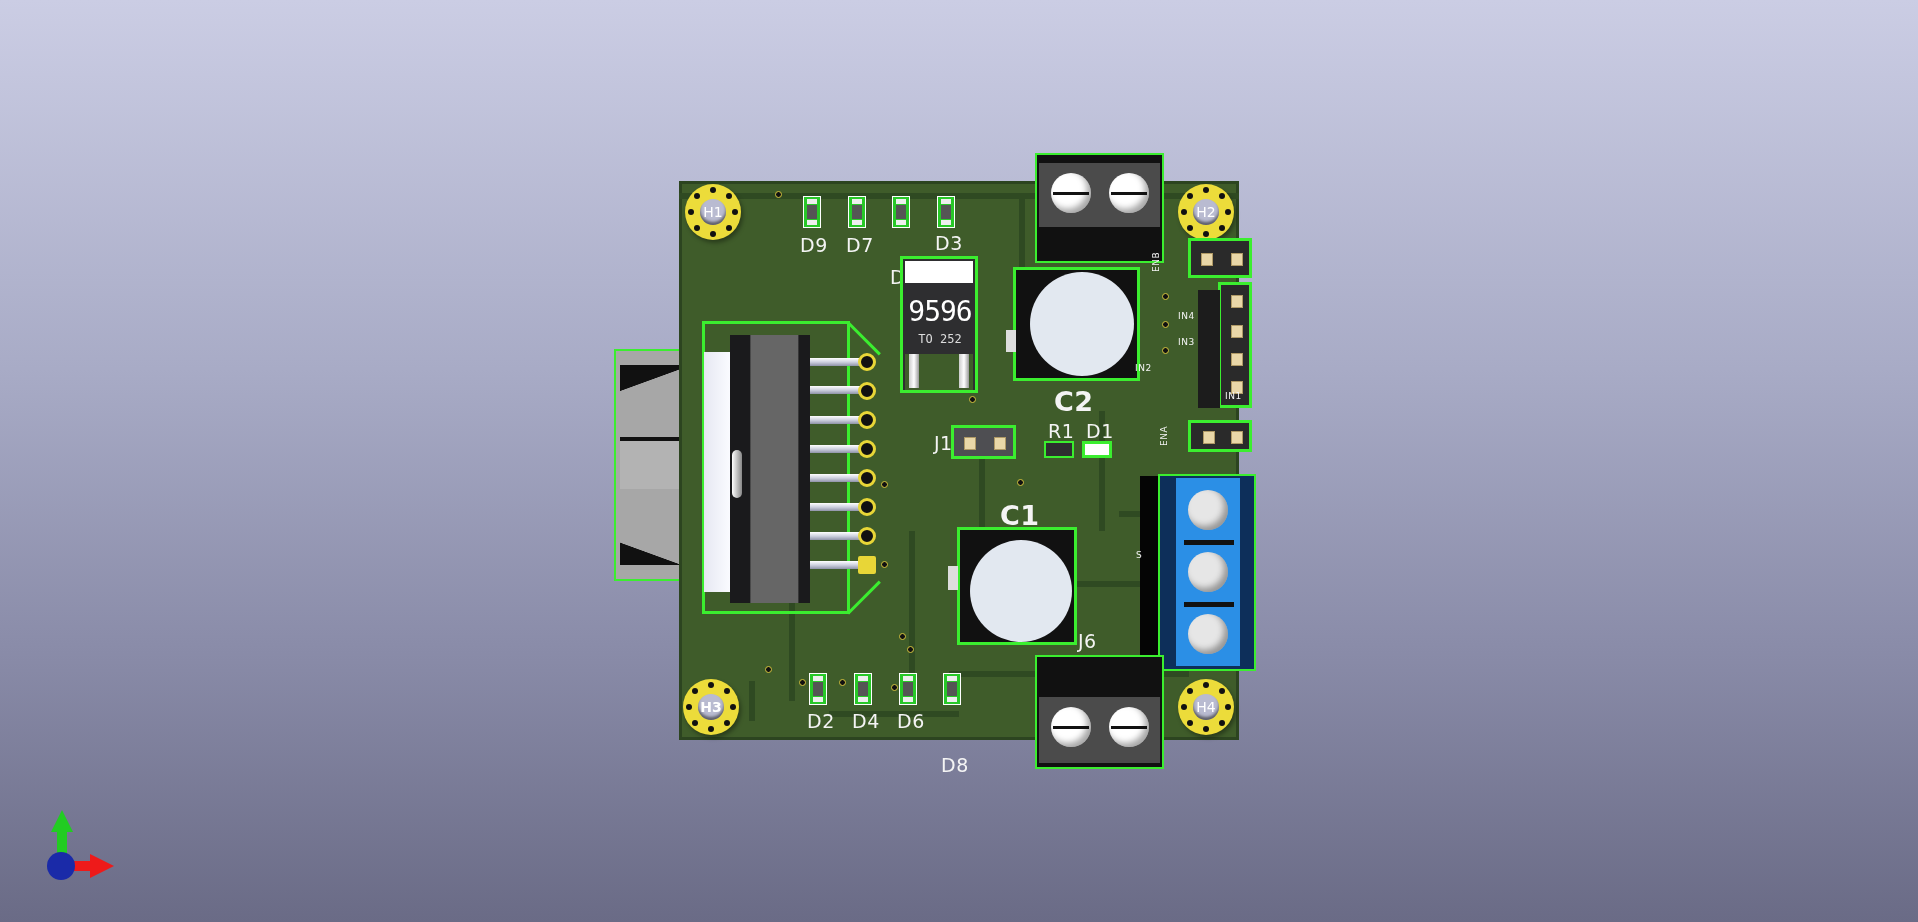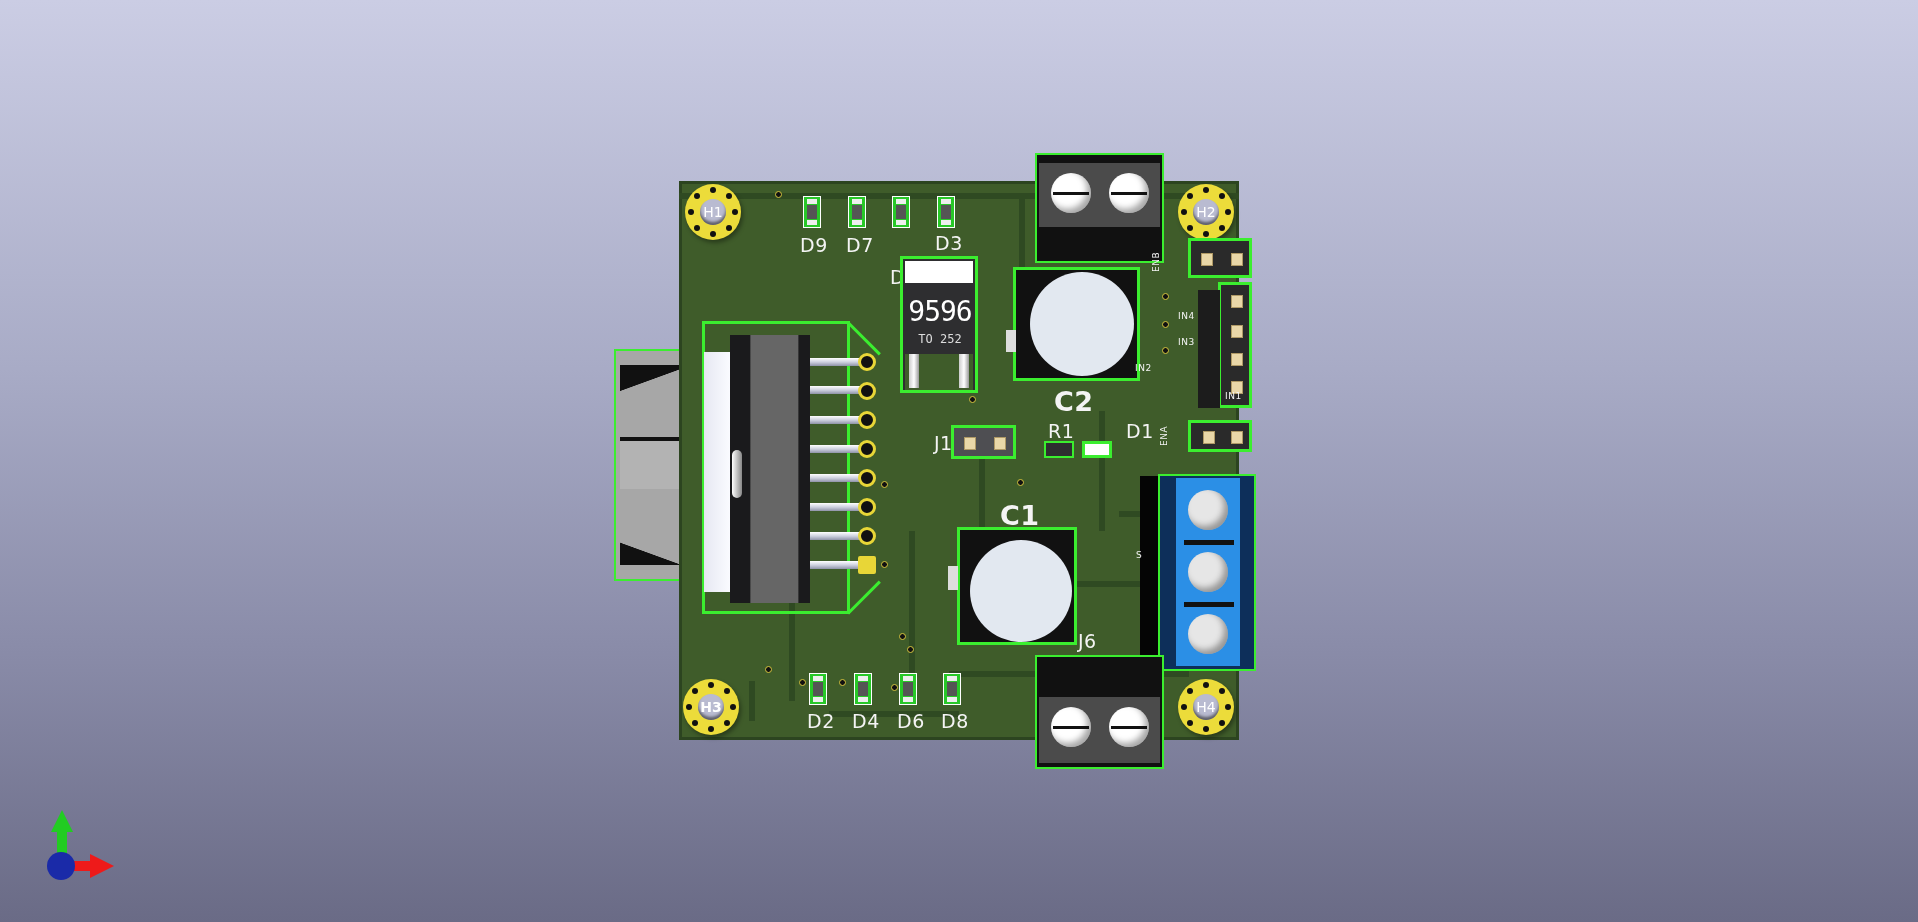--- a/index.html
+++ b/index.html
@@ -168,21 +168,21 @@
     <div class="pad2"></div>
   </div>
 <div class="led" style="left:943px; top:673px;">
     <div class="pad1"></div>
     <div class="body"></div>
     <div class="pad2"></div>
   </div>
 <div class="silk" style="left:807px; top:712px;">D2</div>
 <div class="silk" style="left:852px; top:712px;">D4</div>
 <div class="silk" style="left:897px; top:712px;">D6</div>
-<div class="silk" style="left:941px; top:712px;">D8</div>
+<div class="silk" style="left:941px; top:756px;">D8</div>
 
 <div class="gbox" style="left:702px; top:321px; width:148px; height:293px;"></div>
 <div class="abs" style="left:704px; top:352px; width:26px; height:240px; background:linear-gradient(to right,#e6e8f2,#fafbff);"></div>
 <div class="abs" style="left:730px; top:335px; width:80px; height:268px; background:linear-gradient(to right,#1a1a1c 0%,#1a1a1c 25%,#666 26%,#666 85%,#1a1a1c 86%);">
   <div class="abs" style="left:2px; top:115px; width:10px; height:48px; border-radius:5px; background:linear-gradient(to right,#fff,#888);"></div>
 </div>
 <div class="lead" style="left:810px; top:358px; width:55px;"></div>
 <div class="lead" style="left:810px; top:386px; width:55px;"></div>
 <div class="lead" style="left:810px; top:416px; width:55px;"></div>
 <div class="lead" style="left:810px; top:445px; width:55px;"></div>
@@ -253,21 +253,21 @@
 
 <div class="gbox" style="left:951px; top:425px; width:65px; height:34px; background:#4e4e52;">
   <div class="header-pin" style="left:10px; top:9px;"></div>
   <div class="header-pin" style="left:40px; top:9px;"></div>
 </div>
 <div class="silk" style="left:934px; top:434px;">J1</div>
 
 <div class="abs" style="left:1044px; top:441px; width:30px; height:17px; background:#2e2e30; border:2px solid #3bee2f; box-sizing:border-box;"></div>
 <div class="silk" style="left:1048px; top:422px;">R1</div>
 <div class="abs" style="left:1082px; top:441px; width:30px; height:17px; background:#fff; border:3px solid #3bee2f; box-sizing:border-box;"></div>
-<div class="silk" style="left:1086px; top:422px;margin-left:40px;">D1</div>
+<div class="silk" style="left:1086px; top:422px;">D1</div>
 
 <div class="gbox" style="left:957px; top:527px; width:120px; height:118px; background:#111;">
   <div class="abs" style="left:10px; top:10px; width:102px; height:102px; border-radius:50%; background:#e2e8f0;"></div>
   <div class="abs" style="left:-12px; top:36px; width:10px; height:24px; background:#ddd;"></div>
 </div>
 <div class="silk big" style="left:1000px; top:502px;">C1</div>
 <div class="silk" style="left:1078px; top:632px;">J6</div>
 
 <div class="abs" style="left:1140px; top:476px; width:22px; height:190px; background:#050505;"></div>
 <div class="gbox" style="left:1158px; top:474px; width:98px; height:197px; background:#0d2f5a; border-width:2px;">

